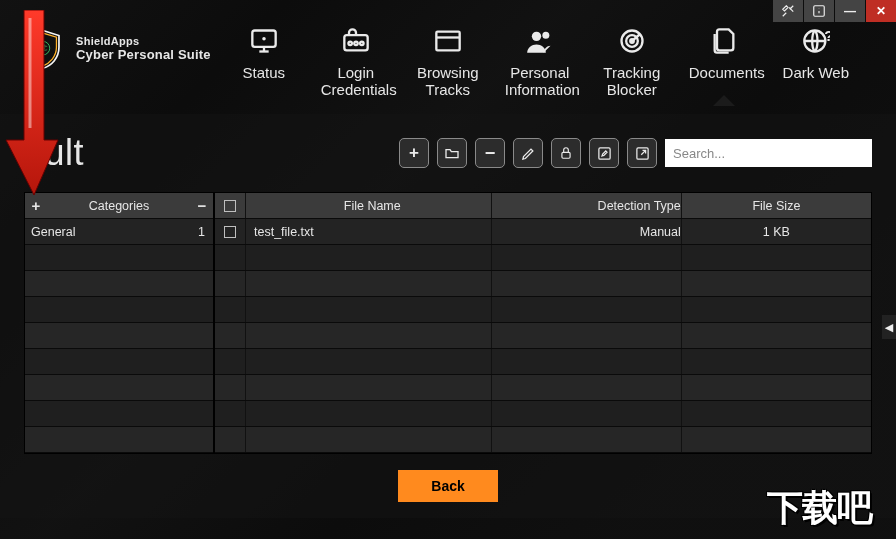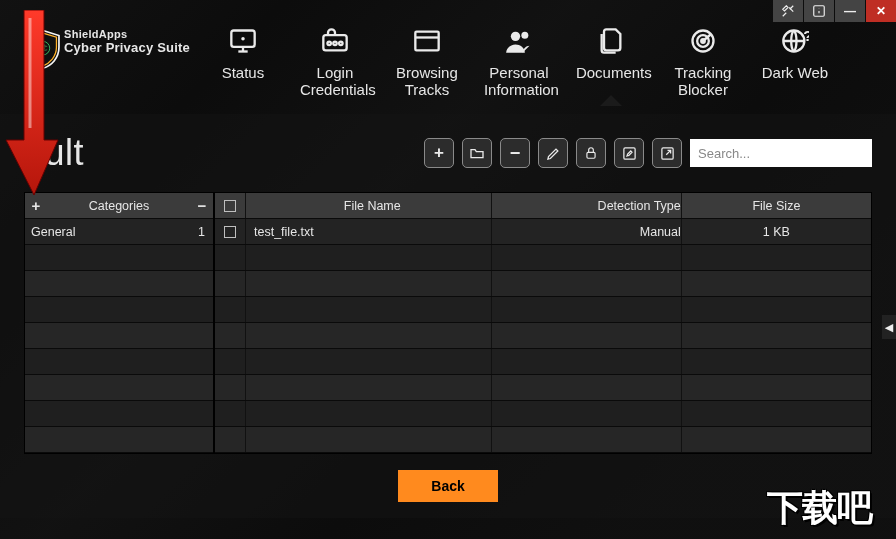--- a/index.html
+++ b/index.html
@@ -40,20 +40,22 @@
 
   
   .header {
     display: flex;
     align-items: flex-start;
     padding: 24px 22px 8px 22px;
     position: relative;
   }
   .brand {
     display: flex;
+    align-items: center;
+    gap: 12px;
     margin-top: 4px;
   }
   .logo {
     width: 42px; height: 42px;
     flex-shrink: 0;
   }
   .brand-text { line-height: 1.15; }
   .brand-top { font-size: 11px; font-weight: bold; letter-spacing: 0.3px; }
   .brand-bottom { font-size: 13px; font-weight: bold; letter-spacing: 0.2px; }
 
@@ -115,21 +117,21 @@
     width: 30px; height: 30px;
     border: 1px solid #8a8a8a;
     border-radius: 5px;
     background: #2c2c2c;
     color: #eaeaea;
     display: flex; align-items: center; justify-content: center;
     cursor: pointer;
     font-size: 14px;
   }
   .search {
-    width: 182px;
+    width: 207px;
     height: 28px;
     background: #fff;
     color: #a16207;
     border: none;
     padding: 0 8px;
     font-size: 13px;
   }
   .search::placeholder { color: #888; }
 
   
@@ -267,21 +269,21 @@
   <div class="brand">
     <svg class="logo" viewBox="0 0 100 100">
       <path d="M50 6 L88 18 V46 C88 72 70 90 50 96 C30 90 12 72 12 46 V18 Z" fill="none" stroke="#f5f5f5" stroke-width="4"></path>
       <path d="M50 12 L82 22 V46 C82 68 66 84 50 90" fill="none" stroke="#ffb12a" stroke-width="3"></path>
       <path d="M50 12 L18 22 V46 C18 68 34 84 50 90" fill="none" stroke="#2aa3ff" stroke-width="3"></path>
       <circle cx="50" cy="48" r="16" fill="none" stroke="#3fd06b" stroke-width="2"></circle>
       <path d="M50 35 C45 40 44 48 50 55 M50 35 C55 40 56 48 50 55 M40 44 Q50 40 60 44 M40 52 Q50 56 60 52" fill="none" stroke="#3fd06b" stroke-width="1.3"></path>
     </svg>
     <div class="brand-text">
       <div class="brand-top">ShieldApps</div>
-      <div class="brand-bottom">Cyber Privacy Suite</div>
+      <div class="brand-bottom">Cyber Personal Suite</div>
     </div>
   </div>
 
   <div class="nav">
     <div class="nav-item">
       <div class="nav-icon">
           <svg width="28" height="28" viewBox="0 0 24 24" fill="none" stroke="currentColor" stroke-width="2">
             <rect x="2" y="3" width="20" height="14" rx="2"></rect>
             <line x1="8" y1="21" x2="16" y2="21"></line>
             <line x1="12" y1="17" x2="12" y2="21"></line>
@@ -318,40 +320,40 @@
           <svg width="28" height="28" viewBox="0 0 24 24" fill="currentColor">
             <circle cx="9" cy="8" r="4"></circle>
             <path d="M1 22c0-4 4-7 8-7s8 3 8 7"></path>
             <circle cx="17" cy="7" r="3"></circle>
             <path d="M15 22c0-3 3-6 6-6"></path>
           </svg>
         </div>
       <div class="nav-label">Personal
 Information</div>
     </div>
-    <div class="nav-item active">
-      <div class="nav-icon">
-          <svg width="28" height="28" viewBox="0 0 24 24" fill="none" stroke="currentColor" stroke-width="2">
-            <path d="M8 2h8l4 4v12a2 2 0 01-2 2H8a2 2 0 01-2-2V4a2 2 0 012-2z"></path>
-            <path d="M4 6v14a2 2 0 002 2h10"></path>
-          </svg>
-        </div>
-      <div class="nav-label">Documents</div>
-    </div>
     <div class="nav-item">
       <div class="nav-icon">
           <svg width="28" height="28" viewBox="0 0 24 24" fill="none" stroke="currentColor" stroke-width="2">
             <circle cx="12" cy="12" r="9"></circle>
             <circle cx="12" cy="12" r="5"></circle>
             <circle cx="12" cy="12" r="1.5" fill="currentColor"></circle>
             <line x1="12" y1="12" x2="19" y2="6"></line>
           </svg>
         </div>
       <div class="nav-label">Tracking
 Blocker</div>
+    </div>
+    <div class="nav-item active">
+      <div class="nav-icon">
+          <svg width="28" height="28" viewBox="0 0 24 24" fill="none" stroke="currentColor" stroke-width="2">
+            <path d="M8 2h8l4 4v12a2 2 0 01-2 2H8a2 2 0 01-2-2V4a2 2 0 012-2z"></path>
+            <path d="M4 6v14a2 2 0 002 2h10"></path>
+          </svg>
+        </div>
+      <div class="nav-label">Documents</div>
     </div>
     <div class="nav-item">
       <div class="nav-icon">
           <svg width="28" height="28" viewBox="0 0 24 24" fill="none" stroke="currentColor" stroke-width="2">
             <circle cx="11" cy="12" r="9"></circle>
             <path d="M2 12h18M11 3c3 3 3 15 0 18M11 3c-3 3-3 15 0 18"></path>
             <text x="19" y="12" font-size="13" fill="currentColor" stroke="none" font-weight="bold">?</text>
           </svg>
         </div>
       <div class="nav-label">Dark Web</div>

